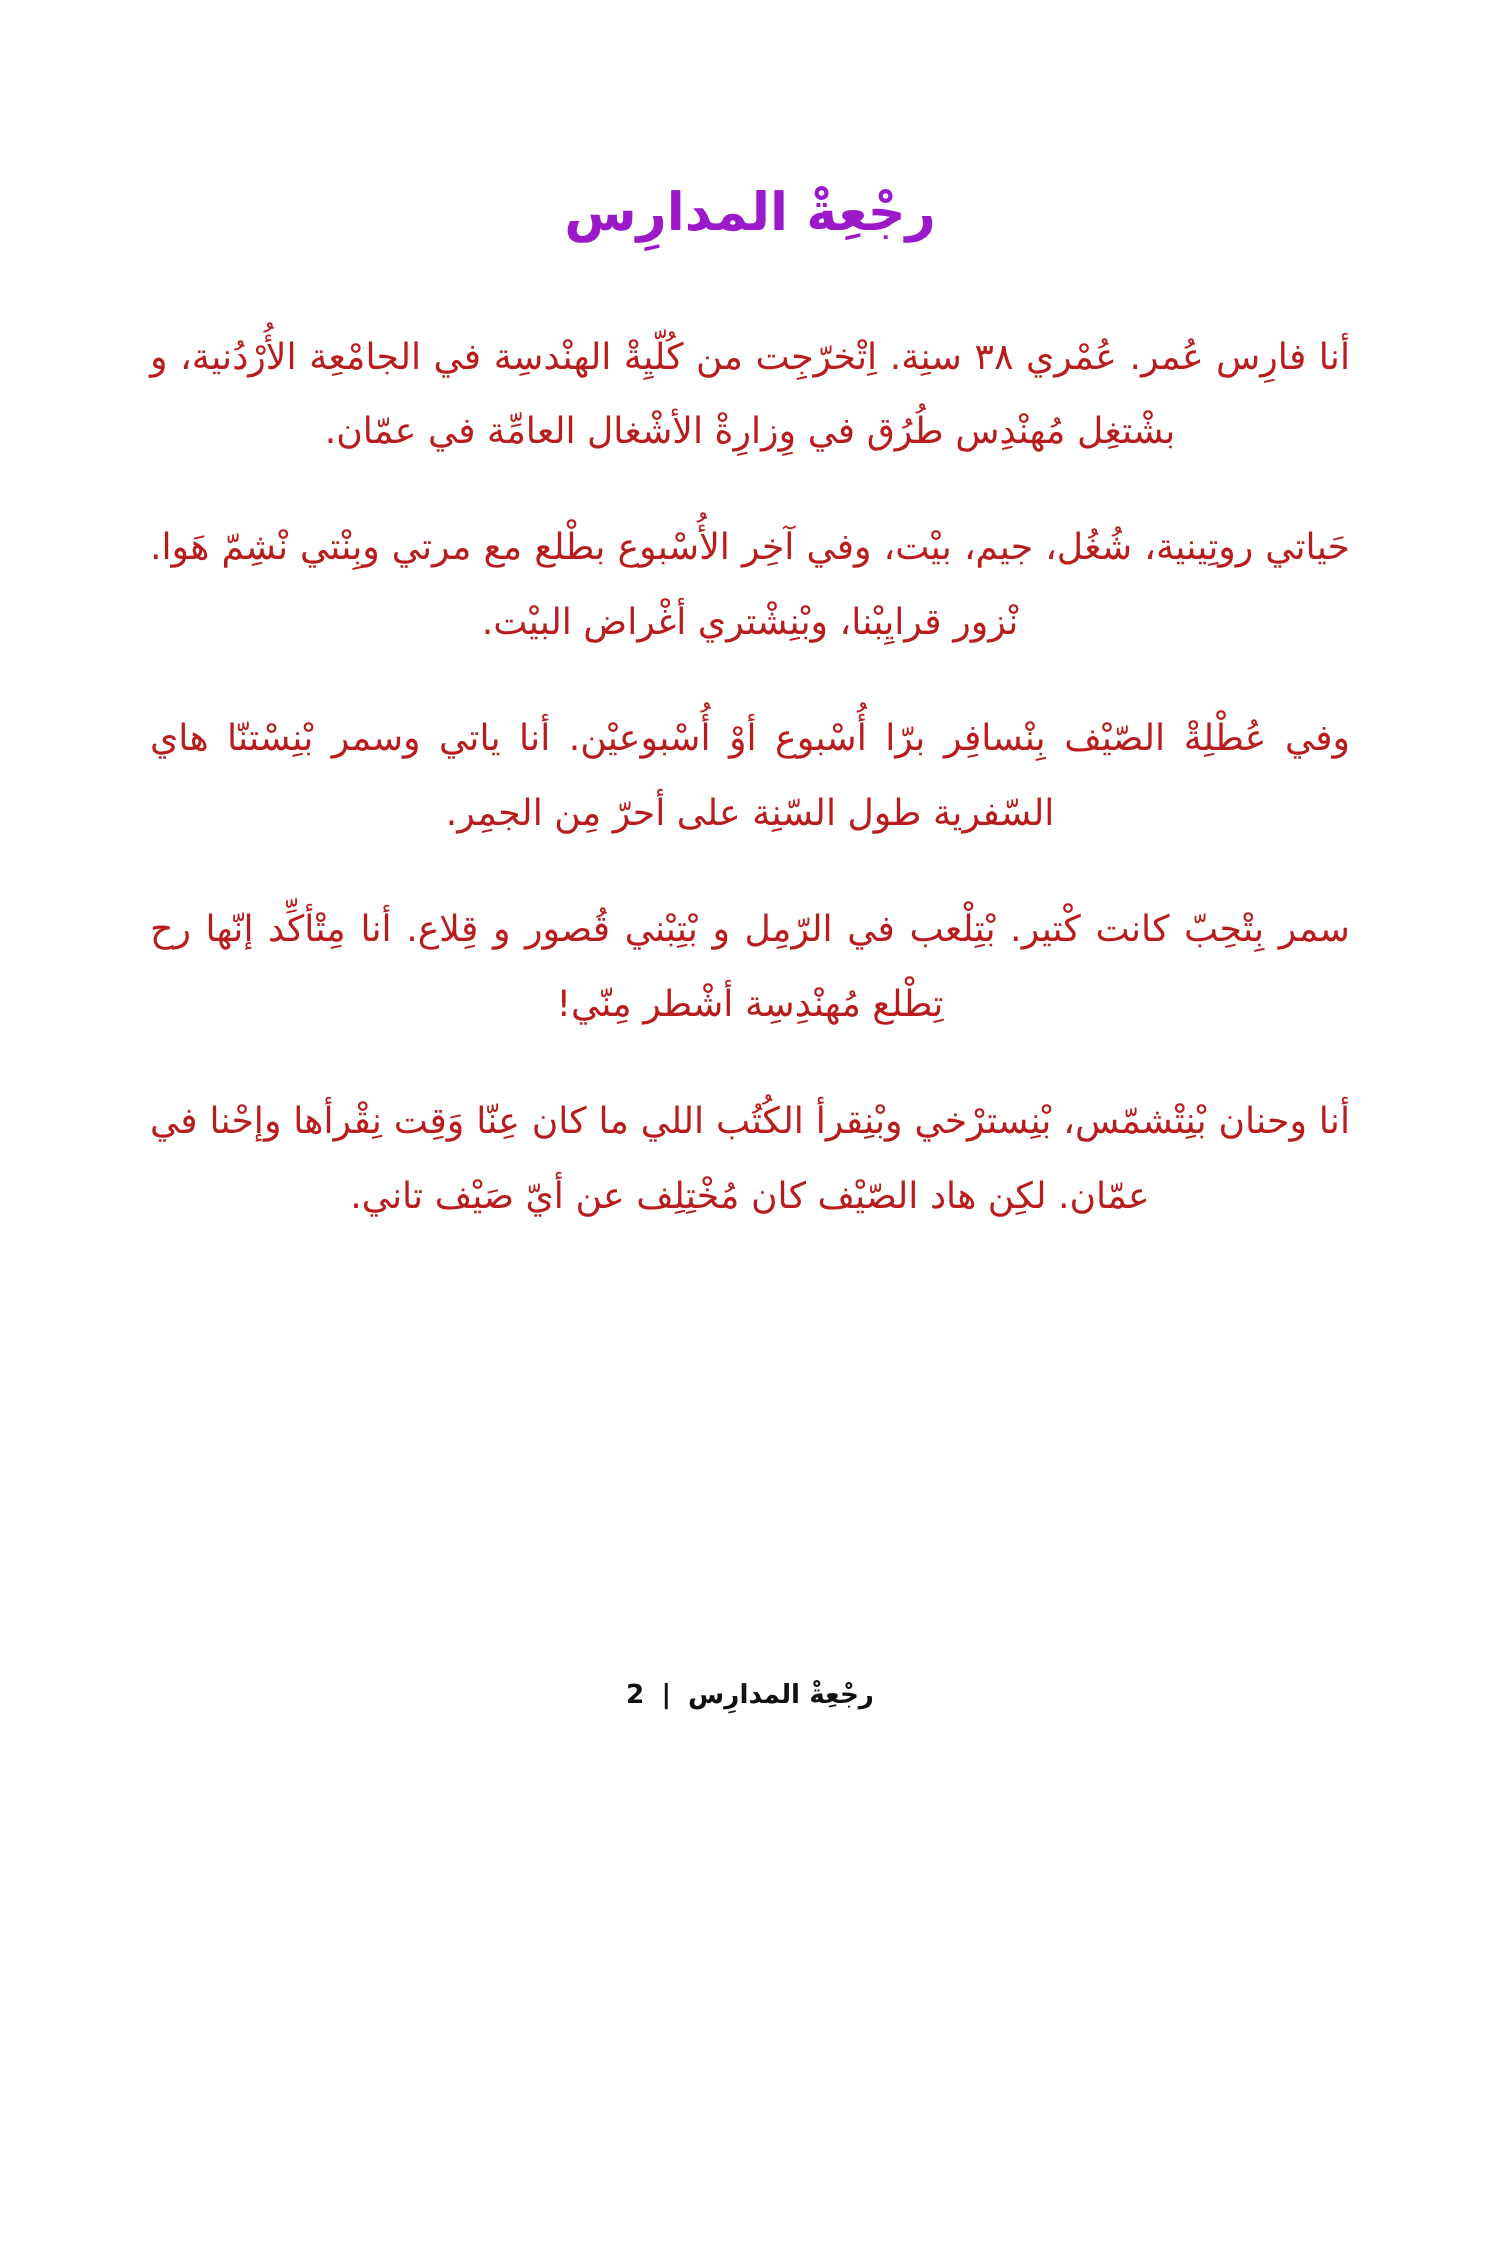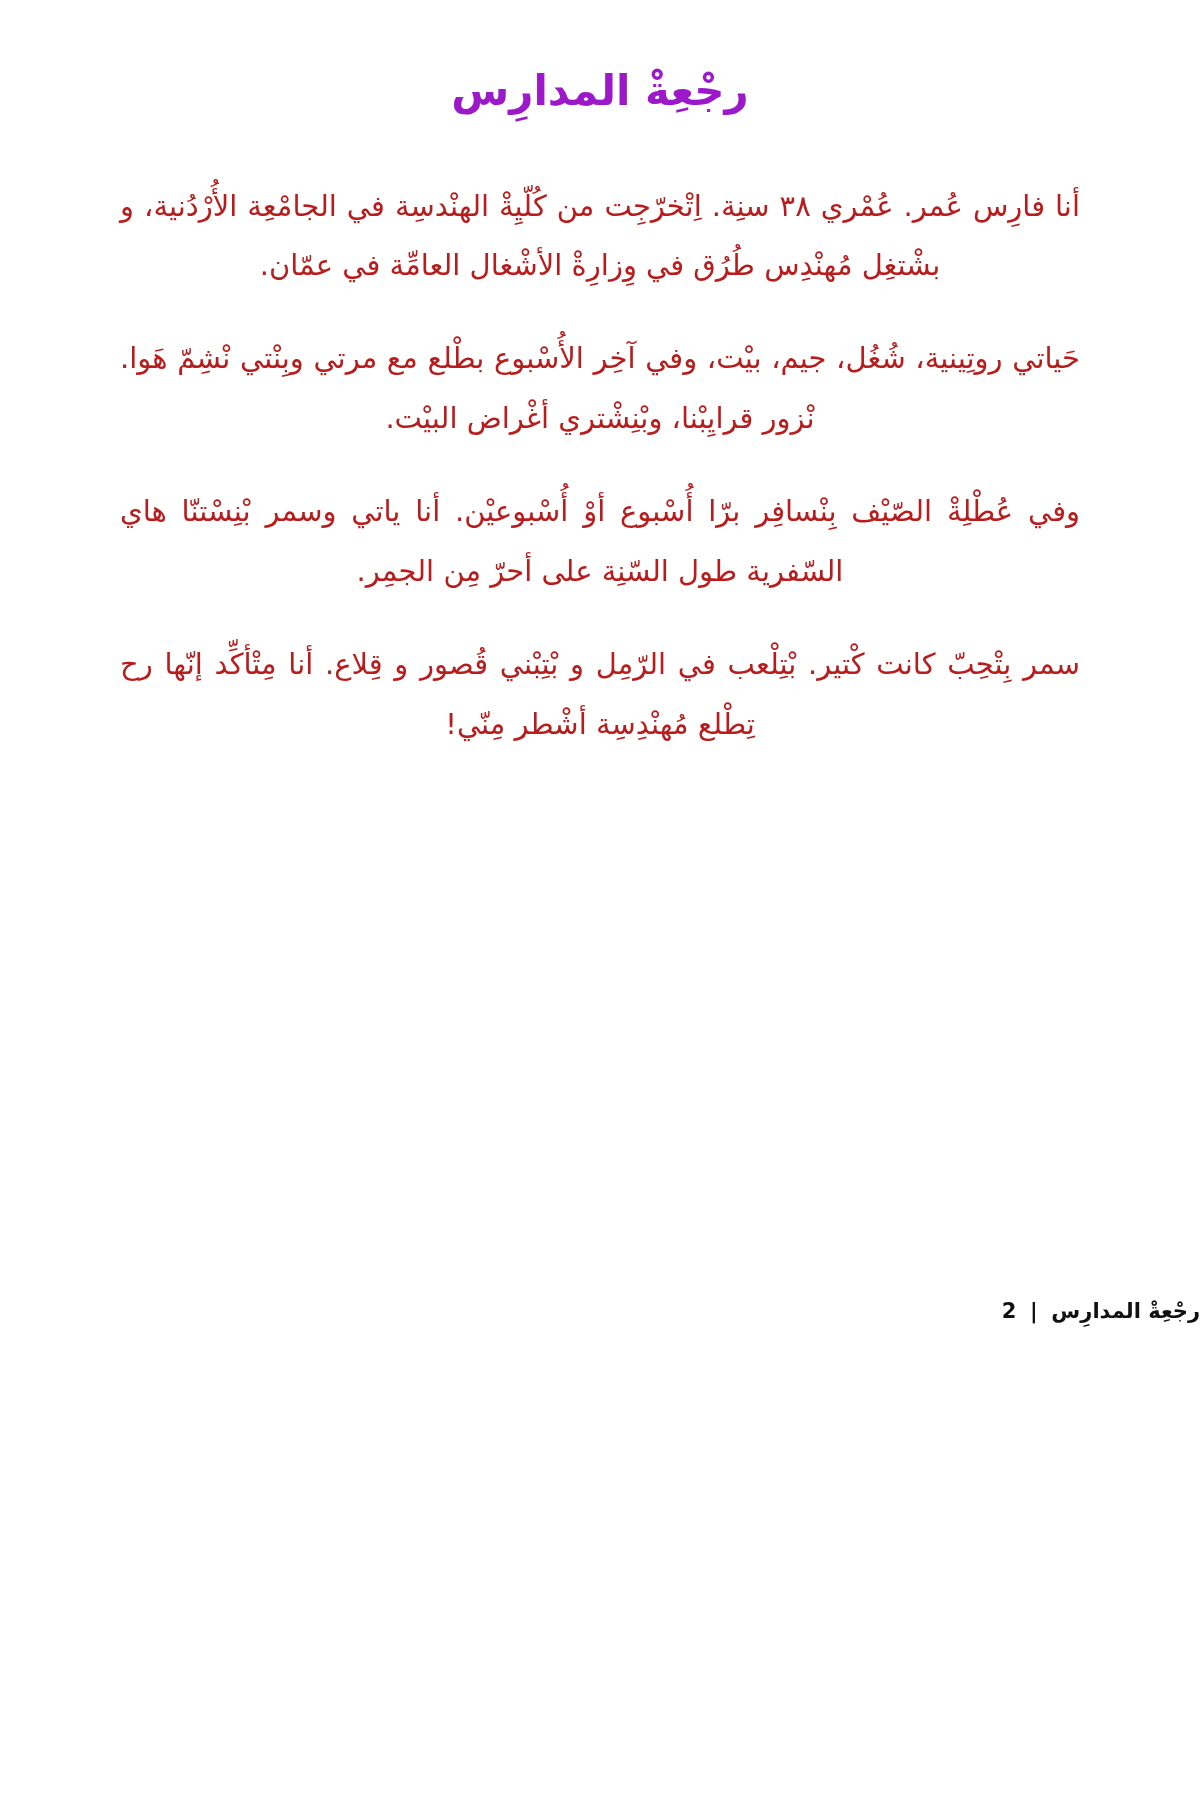--- a/index.html
+++ b/index.html
@@ -11,23 +11,24 @@
     width: 1200px;
     height: 1800px;
     font-family: "DejaVu Sans", "Liberation Sans", sans-serif;
     color: #111111;
     overflow: hidden;
   }
   .page {
     box-sizing: border-box;
     width: 1200px;
     height: 1423px;
-    padding: 64px 120px 40px 120px;
+    padding: 99px 120px 40px 120px;
     position: relative;
     display: block;
+    margin-top: 44px;
   }
   .doc-title {
     text-align: center;
     color: #9b19c9;
     font-size: 42px;
     font-weight: bold;
     line-height: 1.3;
     margin: 0 0 58px 0;
     direction: rtl;
   }
@@ -45,21 +46,21 @@
     color: #b91c1c;
   }
   .para:last-child {
     margin-bottom: 0;
   }
   .footer {
     position: absolute;
     left: 0;
     right: 0;
     bottom: 100px;
-    text-align: right;
+    text-align: center;
     direction: rtl;
     font-size: 21px;
     color: #111111;
   }
   .footer .sep {
     display: inline-block;
     padding: 0 7px;
     font-weight: bold;
   }
   .footer .pagenum {
@@ -74,20 +75,21 @@
 
 <div class="page">
 
   <h1 class="doc-title">رجْعِةْ المدارِس</h1>
 
   <div class="content">
     <p class="para">أنا فارِس عُمر. عُمْري ٣٨ سنِة. اِتْخرّجِت من كُلّيِةْ الهنْدسِة في الجامْعِة الأُرْدُنية، و بشْتغِل مُهنْدِس طُرُق في وِزارِةْ الأشْغال العامِّة في عمّان.</p>
     <p class="para">حَياتي روتِينية، شُغُل، جيم، بيْت، وفي آخِر الأُسْبوع بطْلع مع مرتي وبِنْتي نْشِمّ هَوا. نْزور قرايِبْنا، وبْنِشْتري أغْراض البيْت.</p>
     <p class="para">وفي عُطْلِةْ الصّيْف بِنْسافِر برّا أُسْبوع أوْ أُسْبوعيْن. أنا ياتي وسمر بْنِسْتنّا هاي السّفرية طول السّنِة على أحرّ مِن الجمِر.</p>
     <p class="para">سمر بِتْحِبّ كانت كْتير. بْتِلْعب في الرّمِل و بْتِبْني قُصور و قِلاع. أنا مِتْأكِّد إنّها رح تِطْلع مُهنْدِسِة أشْطر مِنّي!</p>
+    <p class="para">أنا وحنان بْنِتْشمّس، بْنِسترْخي وبْنِقرأ الكُتُب اللي ما كان عِنّا وَقِت نِقْرأها وإحْنا في عمّان. لكِن هاد الصّيْف كان مُخْتِلِف عن أيّ صَيْف تاني.</p>
   </div>
 
   <div class="footer">
     <span class="ftitle">رجْعِةْ المدارِس</span>
     <span class="sep">|</span>
     <span class="pagenum">2</span>
   </div>
 
 </div>
 

